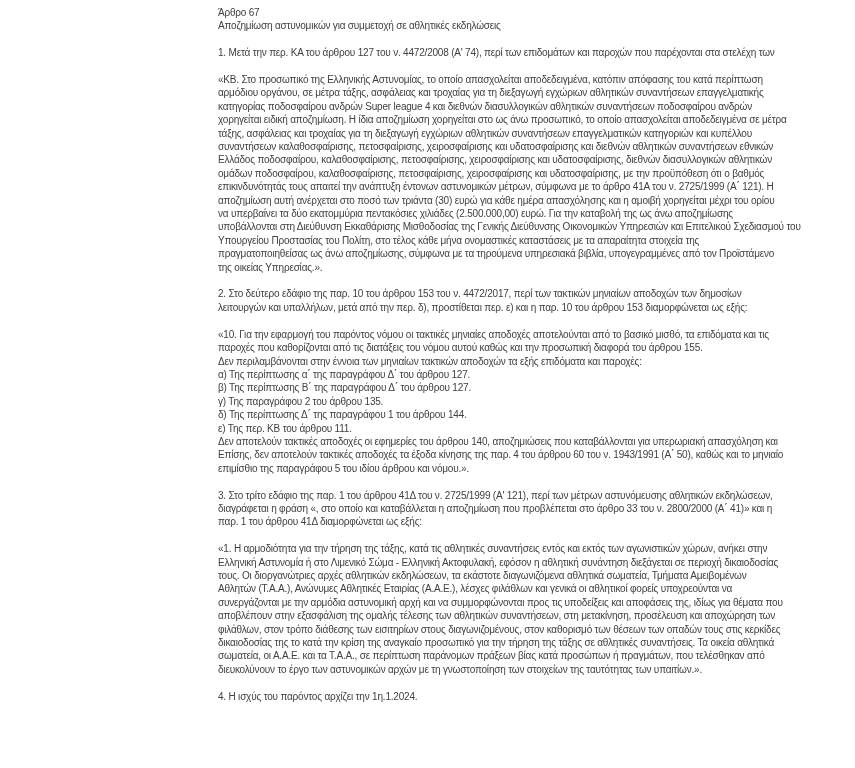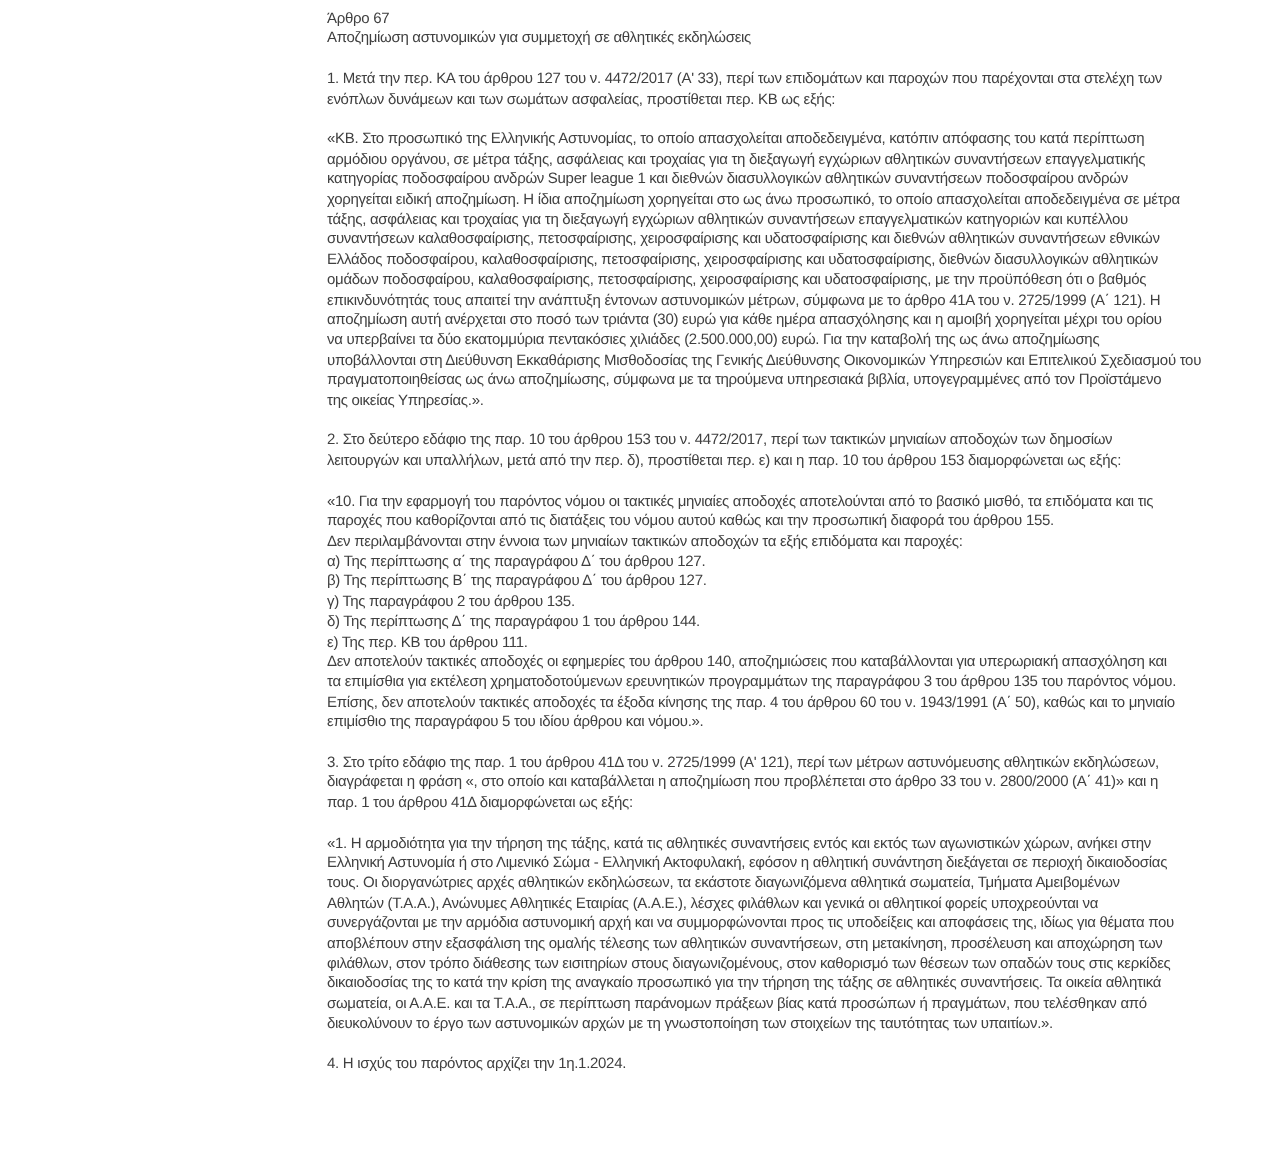--- a/index.html
+++ b/index.html
@@ -32,54 +32,53 @@
 </style>
 </head>
 <body style="background: rgb(255, 255, 255);">
 
 <div class="doc" style="color: rgb(64, 64, 64);">
   <div class="block">
       <div class="line">Άρθρο 67</div>
       <div class="line">Αποζημίωση αστυνομικών για συμμετοχή σε αθλητικές εκδηλώσεις</div>
     </div>
   <div class="block">
-      <div class="line">1. Μετά την περ. ΚΑ του άρθρου 127 του ν. 4472/2017 (Α' 33), περί των επιδομάτων και παροχών που παρέχονται στα στελέχη των</div>
-      <div class="line">ενόπλων δυνάμεων και των σωμάτων ασφαλείας, προστίθεται περ. ΚΒ ως εξής:</div>
+      <div class="line">1. Μετά την περ. ΚΑ του άρθρου 127 του ν. 4472/2008 (Α' 74), περί των επιδομάτων και παροχών που παρέχονται στα στελέχη των</div>
     </div>
   <div class="block">
       <div class="line">«ΚΒ. Στο προσωπικό της Ελληνικής Αστυνομίας, το οποίο απασχολείται αποδεδειγμένα, κατόπιν απόφασης του κατά περίπτωση</div>
       <div class="line">αρμόδιου οργάνου, σε μέτρα τάξης, ασφάλειας και τροχαίας για τη διεξαγωγή εγχώριων αθλητικών συναντήσεων επαγγελματικής</div>
-      <div class="line">κατηγορίας ποδοσφαίρου ανδρών Super league 1 και διεθνών διασυλλογικών αθλητικών συναντήσεων ποδοσφαίρου ανδρών</div>
+      <div class="line">κατηγορίας ποδοσφαίρου ανδρών Super league 4 και διεθνών διασυλλογικών αθλητικών συναντήσεων ποδοσφαίρου ανδρών</div>
       <div class="line">χορηγείται ειδική αποζημίωση. Η ίδια αποζημίωση χορηγείται στο ως άνω προσωπικό, το οποίο απασχολείται αποδεδειγμένα σε μέτρα</div>
       <div class="line">τάξης, ασφάλειας και τροχαίας για τη διεξαγωγή εγχώριων αθλητικών συναντήσεων επαγγελματικών κατηγοριών και κυπέλλου</div>
       <div class="line">συναντήσεων καλαθοσφαίρισης, πετοσφαίρισης, χειροσφαίρισης και υδατοσφαίρισης και διεθνών αθλητικών συναντήσεων εθνικών</div>
       <div class="line">Ελλάδος ποδοσφαίρου, καλαθοσφαίρισης, πετοσφαίρισης, χειροσφαίρισης και υδατοσφαίρισης, διεθνών διασυλλογικών αθλητικών</div>
       <div class="line">ομάδων ποδοσφαίρου, καλαθοσφαίρισης, πετοσφαίρισης, χειροσφαίρισης και υδατοσφαίρισης, με την προϋπόθεση ότι ο βαθμός</div>
       <div class="line">επικινδυνότητάς τους απαιτεί την ανάπτυξη έντονων αστυνομικών μέτρων, σύμφωνα με το άρθρο 41Α του ν. 2725/1999 (Α΄ 121). Η</div>
       <div class="line">αποζημίωση αυτή ανέρχεται στο ποσό των τριάντα (30) ευρώ για κάθε ημέρα απασχόλησης και η αμοιβή χορηγείται μέχρι του ορίου</div>
       <div class="line">να υπερβαίνει τα δύο εκατομμύρια πεντακόσιες χιλιάδες (2.500.000,00) ευρώ. Για την καταβολή της ως άνω αποζημίωσης</div>
       <div class="line">υποβάλλονται στη Διεύθυνση Εκκαθάρισης Μισθοδοσίας της Γενικής Διεύθυνσης Οικονομικών Υπηρεσιών και Επιτελικού Σχεδιασμού του</div>
+      <div class="line">Υπουργείου Προστασίας του Πολίτη, στο τέλος κάθε μήνα ονομαστικές καταστάσεις με τα απαραίτητα στοιχεία της</div>
       <div class="line">πραγματοποιηθείσας ως άνω αποζημίωσης, σύμφωνα με τα τηρούμενα υπηρεσιακά βιβλία, υπογεγραμμένες από τον Προϊστάμενο</div>
       <div class="line">της οικείας Υπηρεσίας.».</div>
     </div>
   <div class="block">
       <div class="line">2. Στο δεύτερο εδάφιο της παρ. 10 του άρθρου 153 του ν. 4472/2017, περί των τακτικών μηνιαίων αποδοχών των δημοσίων</div>
       <div class="line">λειτουργών και υπαλλήλων, μετά από την περ. δ), προστίθεται περ. ε) και η παρ. 10 του άρθρου 153 διαμορφώνεται ως εξής:</div>
     </div>
   <div class="block">
       <div class="line">«10. Για την εφαρμογή του παρόντος νόμου οι τακτικές μηνιαίες αποδοχές αποτελούνται από το βασικό μισθό, τα επιδόματα και τις</div>
       <div class="line">παροχές που καθορίζονται από τις διατάξεις του νόμου αυτού καθώς και την προσωπική διαφορά του άρθρου 155.</div>
       <div class="line">Δεν περιλαμβάνονται στην έννοια των μηνιαίων τακτικών αποδοχών τα εξής επιδόματα και παροχές:</div>
       <div class="line">α) Της περίπτωσης α΄ της παραγράφου Δ΄ του άρθρου 127.</div>
       <div class="line">β) Της περίπτωσης Β΄ της παραγράφου Δ΄ του άρθρου 127.</div>
       <div class="line">γ) Της παραγράφου 2 του άρθρου 135.</div>
       <div class="line">δ) Της περίπτωσης Δ΄ της παραγράφου 1 του άρθρου 144.</div>
       <div class="line">ε) Της περ. ΚΒ του άρθρου 111.</div>
       <div class="line">Δεν αποτελούν τακτικές αποδοχές οι εφημερίες του άρθρου 140, αποζημιώσεις που καταβάλλονται για υπερωριακή απασχόληση και</div>
-      <div class="line">τα επιμίσθια για εκτέλεση χρηματοδοτούμενων ερευνητικών προγραμμάτων της παραγράφου 3 του άρθρου 135 του παρόντος νόμου.</div>
       <div class="line">Επίσης, δεν αποτελούν τακτικές αποδοχές τα έξοδα κίνησης της παρ. 4 του άρθρου 60 του ν. 1943/1991 (Α΄ 50), καθώς και το μηνιαίο</div>
       <div class="line">επιμίσθιο της παραγράφου 5 του ιδίου άρθρου και νόμου.».</div>
     </div>
   <div class="block">
       <div class="line">3. Στο τρίτο εδάφιο της παρ. 1 του άρθρου 41Δ του ν. 2725/1999 (Α' 121), περί των μέτρων αστυνόμευσης αθλητικών εκδηλώσεων,</div>
       <div class="line">διαγράφεται η φράση «, στο οποίο και καταβάλλεται η αποζημίωση που προβλέπεται στο άρθρο 33 του ν. 2800/2000 (Α΄ 41)» και η</div>
       <div class="line">παρ. 1 του άρθρου 41Δ διαμορφώνεται ως εξής:</div>
     </div>
   <div class="block">
       <div class="line">«1. Η αρμοδιότητα για την τήρηση της τάξης, κατά τις αθλητικές συναντήσεις εντός και εκτός των αγωνιστικών χώρων, ανήκει στην</div>

